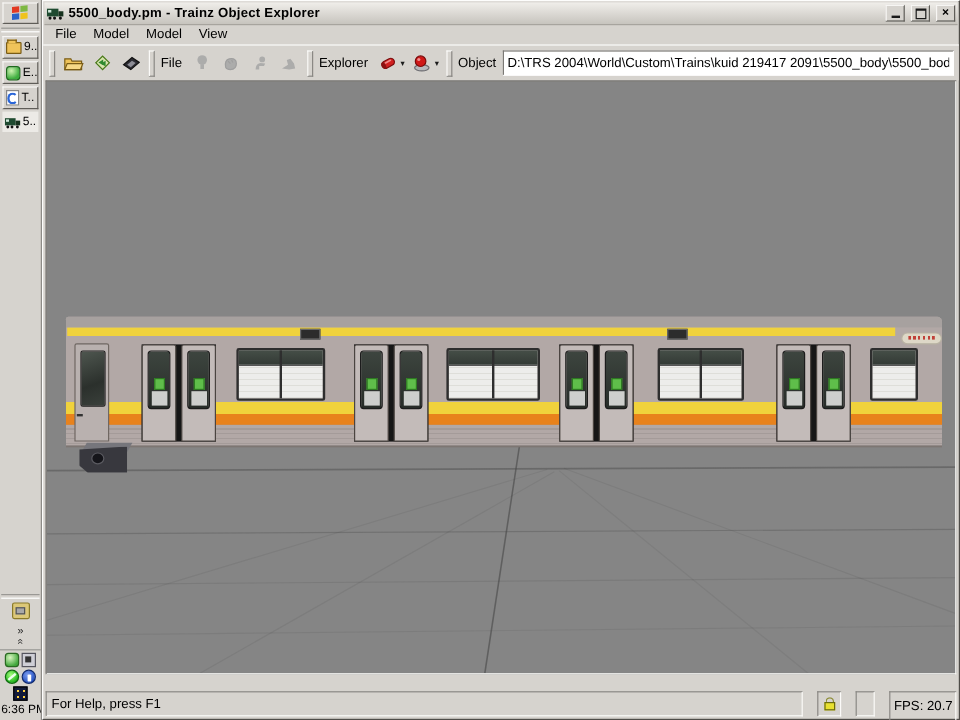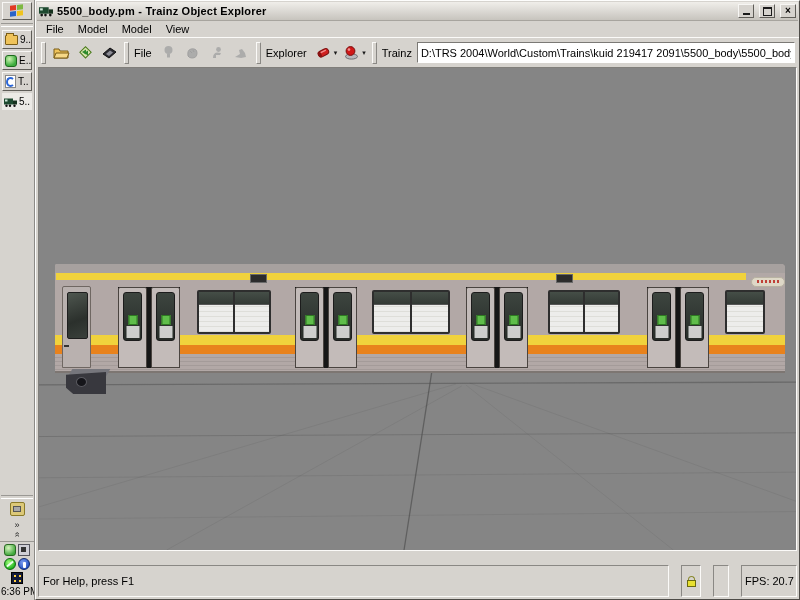--- a/index.html
+++ b/index.html
@@ -114,21 +114,21 @@
   .pax-top{position:absolute;left:0;right:0;top:0;height:12px;background:linear-gradient(180deg,#454e47,#333a35);border-bottom:1px solid #565656}
   .pax-div{position:absolute;left:50%;top:0;bottom:0;width:2px;background:#2e2e2e;transform:translateX(-50%)}
 
   .undercarriage{position:absolute;left:27px;top:301px;width:45px;height:27px}
   .uc-top{position:absolute;left:4px;top:0;width:38px;height:8px;background:#76767c;transform:skewX(-30deg)}
   .uc-front{position:absolute;left:0;top:3px;width:40px;height:22px;background:#38383e;
             clip-path:polygon(0 12%,100% 0,100% 100%,18% 100%,0 72%)}
   .uc-front:before{content:"";position:absolute;left:10px;top:5px;width:9px;height:8px;border-radius:50%;background:#15151a;border:1px solid #5a5a60}
 
   
-  #statusbar{height:32px;margin:14px 2px 2px;display:flex;gap:12px;font-size:11px}
+  #statusbar{height:21px;margin:14px 2px 2px;display:flex;gap:12px;font-size:11px}
   .sb-pane{border:1px solid;border-color:#8a8884 #fbfaf8 #fbfaf8 #8a8884;display:flex;align-items:center;padding:0 4px;box-sizing:border-box}
   .sb-help{flex:1}
   .sb-lock{width:20px;justify-content:center;padding:0}
   .lock{width:9px;height:11px;position:relative}
   .lock:before{content:"";position:absolute;left:1px;top:0;width:5px;height:5px;border:1.5px solid #8a8a30;border-bottom:none;border-radius:4px 4px 0 0}
   .lock:after{content:"";position:absolute;left:0;top:4px;width:9px;height:7px;background:#e8e030;border:1px solid #6a6a10;box-sizing:border-box}
   .sb-spacer{width:16px}
   .sb-fps{width:56px;white-space:nowrap;padding:12px 3px}
 </style>
 </head>
@@ -283,21 +283,21 @@
         <svg width="17" height="15" viewBox="0 0 17 15">
           <ellipse cx="8.5" cy="11.5" rx="6" ry="2.6" fill="#b8b8bc" stroke="#6e6e72"></ellipse>
           <circle cx="7.5" cy="6" r="4.4" fill="#d01818" stroke="#7a0c0c"></circle>
           <circle cx="6" cy="4.6" r="1.3" fill="#f09090"></circle>
         </svg>
         <span class="dd-arrow">▾</span>
       </button>
     </div>
     <span class="gripper"></span>
     <div class="tb-group addr-group">
-      <span class="tb-label">Trainz</span>
+      <span class="tb-label">Object</span>
       <input id="address-input" type="text" value="D:\TRS 2004\World\Custom\Trains\kuid 219417 2091\5500_body\5500_body.pm" style="">
     </div>
   </div>
 
   <div id="viewport">
     <div id="scene">
 
       <svg id="grid-svg" viewBox="0 0 759 514" preserveAspectRatio="none">
         <line x1="0" y1="338" x2="759" y2="335" stroke="#676767" stroke-width="1.4" opacity="0.9"></line>
         <line x1="0" y1="393" x2="759" y2="389" stroke="#3a3a3a" stroke-width="1" opacity="0.25"></line>

